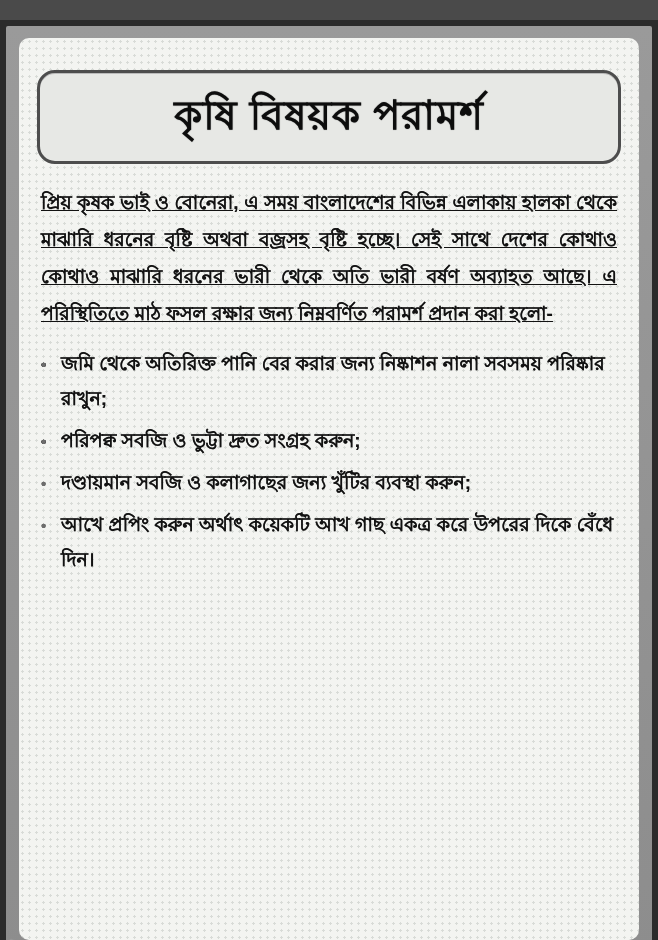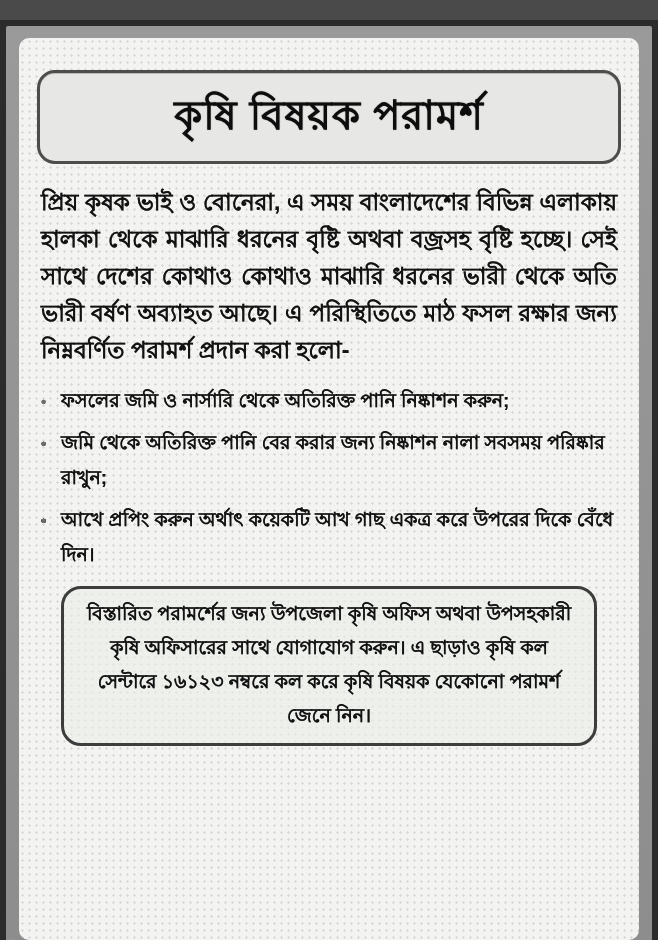--- a/index.html
+++ b/index.html
@@ -35,23 +35,24 @@
     border-radius:18px;
     box-shadow:0 1px 0 #bbb inset;
     display:flex;align-items:center;justify-content:center;
   }
   .title-box h1{
     margin:0;font-size:40px;font-weight:700;letter-spacing:1px;color:#0d0d0d;
     text-shadow:0 0 1px rgba(0,0,0,.6);
   }
   .intro{
     margin:20px 6px 0 6px;
-    font-size:23px;font-weight:700;line-height:37px;
+    font-size:19px;font-weight:700;line-height:37px;
     text-align:justify;color:#121212;
     text-shadow:0 0 .5px rgba(0,0,0,.55);
+    text-decoration:underline;
   }
   ul.advice{
     list-style:none;margin:14px 2px 0 2px;padding:0;
   }
   ul.advice li{
     position:relative;
     padding-left:24px;
     font-size:19px;font-weight:700;line-height:35px;
     margin-bottom:7px;color:#121212;
     text-shadow:0 0 .5px rgba(0,0,0,.55);
@@ -83,31 +84,28 @@
   <div class="frame">
     <div class="sheet">
 
       <div class="title-box">
         <h1>কৃষি বিষয়ক পরামর্শ</h1>
       </div>
 
       <p class="intro">প্রিয় কৃষক ভাই ও বোনেরা, এ সময় বাংলাদেশের বিভিন্ন এলাকায় হালকা থেকে মাঝারি ধরনের বৃষ্টি অথবা বজ্রসহ বৃষ্টি হচ্ছে। সেই সাথে দেশের কোথাও কোথাও মাঝারি ধরনের ভারী থেকে অতি ভারী বর্ষণ অব্যাহত আছে। এ পরিস্থিতিতে মাঠ ফসল রক্ষার জন্য নিম্নবর্ণিত পরামর্শ প্রদান করা হলো-</p>
 
       <ul class="advice">
-        <li><span class="bullet">•</span><span>ফসলের জমি ও নার্সারি থেকে অতিরিক্ত পানি নিষ্কাশন করুন;</span></li>
+        <li><span class="bullet">•</span></li>
         <li><span class="bullet">•</span></li>
         <li><span class="bullet">•</span><span>জমি থেকে অতিরিক্ত পানি বের করার জন্য নিষ্কাশন নালা সবসময় পরিষ্কার রাখুন;</span></li>
         <li><span class="bullet">•</span></li>
         <li><span class="bullet">•</span></li>
-        <li><span class="bullet">•</span></li>
-        <li><span class="bullet">•</span></li>
+        <li><span class="bullet">•</span><span>পরিপক্ব সবজি ও ভুট্টা দ্রুত সংগ্রহ করুন;</span></li>
+        <li><span class="bullet">•</span><span>দণ্ডায়মান সবজি ও কলাগাছের জন্য খুঁটির ব্যবস্থা করুন;</span></li>
         <li><span class="bullet">•</span><span>আখে প্রপিং করুন অর্থাৎ কয়েকটি আখ গাছ একত্র করে উপরের দিকে বেঁধে দিন।</span></li>
       </ul>
 
-      <div class="contact-box">
-        <span>বিস্তারিত পরামর্শের জন্য উপজেলা কৃষি অফিস অথবা উপসহকারী কৃষি অফিসারের সাথে যোগাযোগ করুন। এ ছাড়াও কৃষি কল সেন্টারে ১৬১২৩ নম্বরে কল করে কৃষি বিষয়ক যেকোনো পরামর্শ জেনে নিন।</span>
-      </div>
 
     </div>
   </div>
 
   <span class="print-code">বিজ্ঞ-১৬০/১৯ (৭'২০)</span>
 </div>
 
 </body></html>

